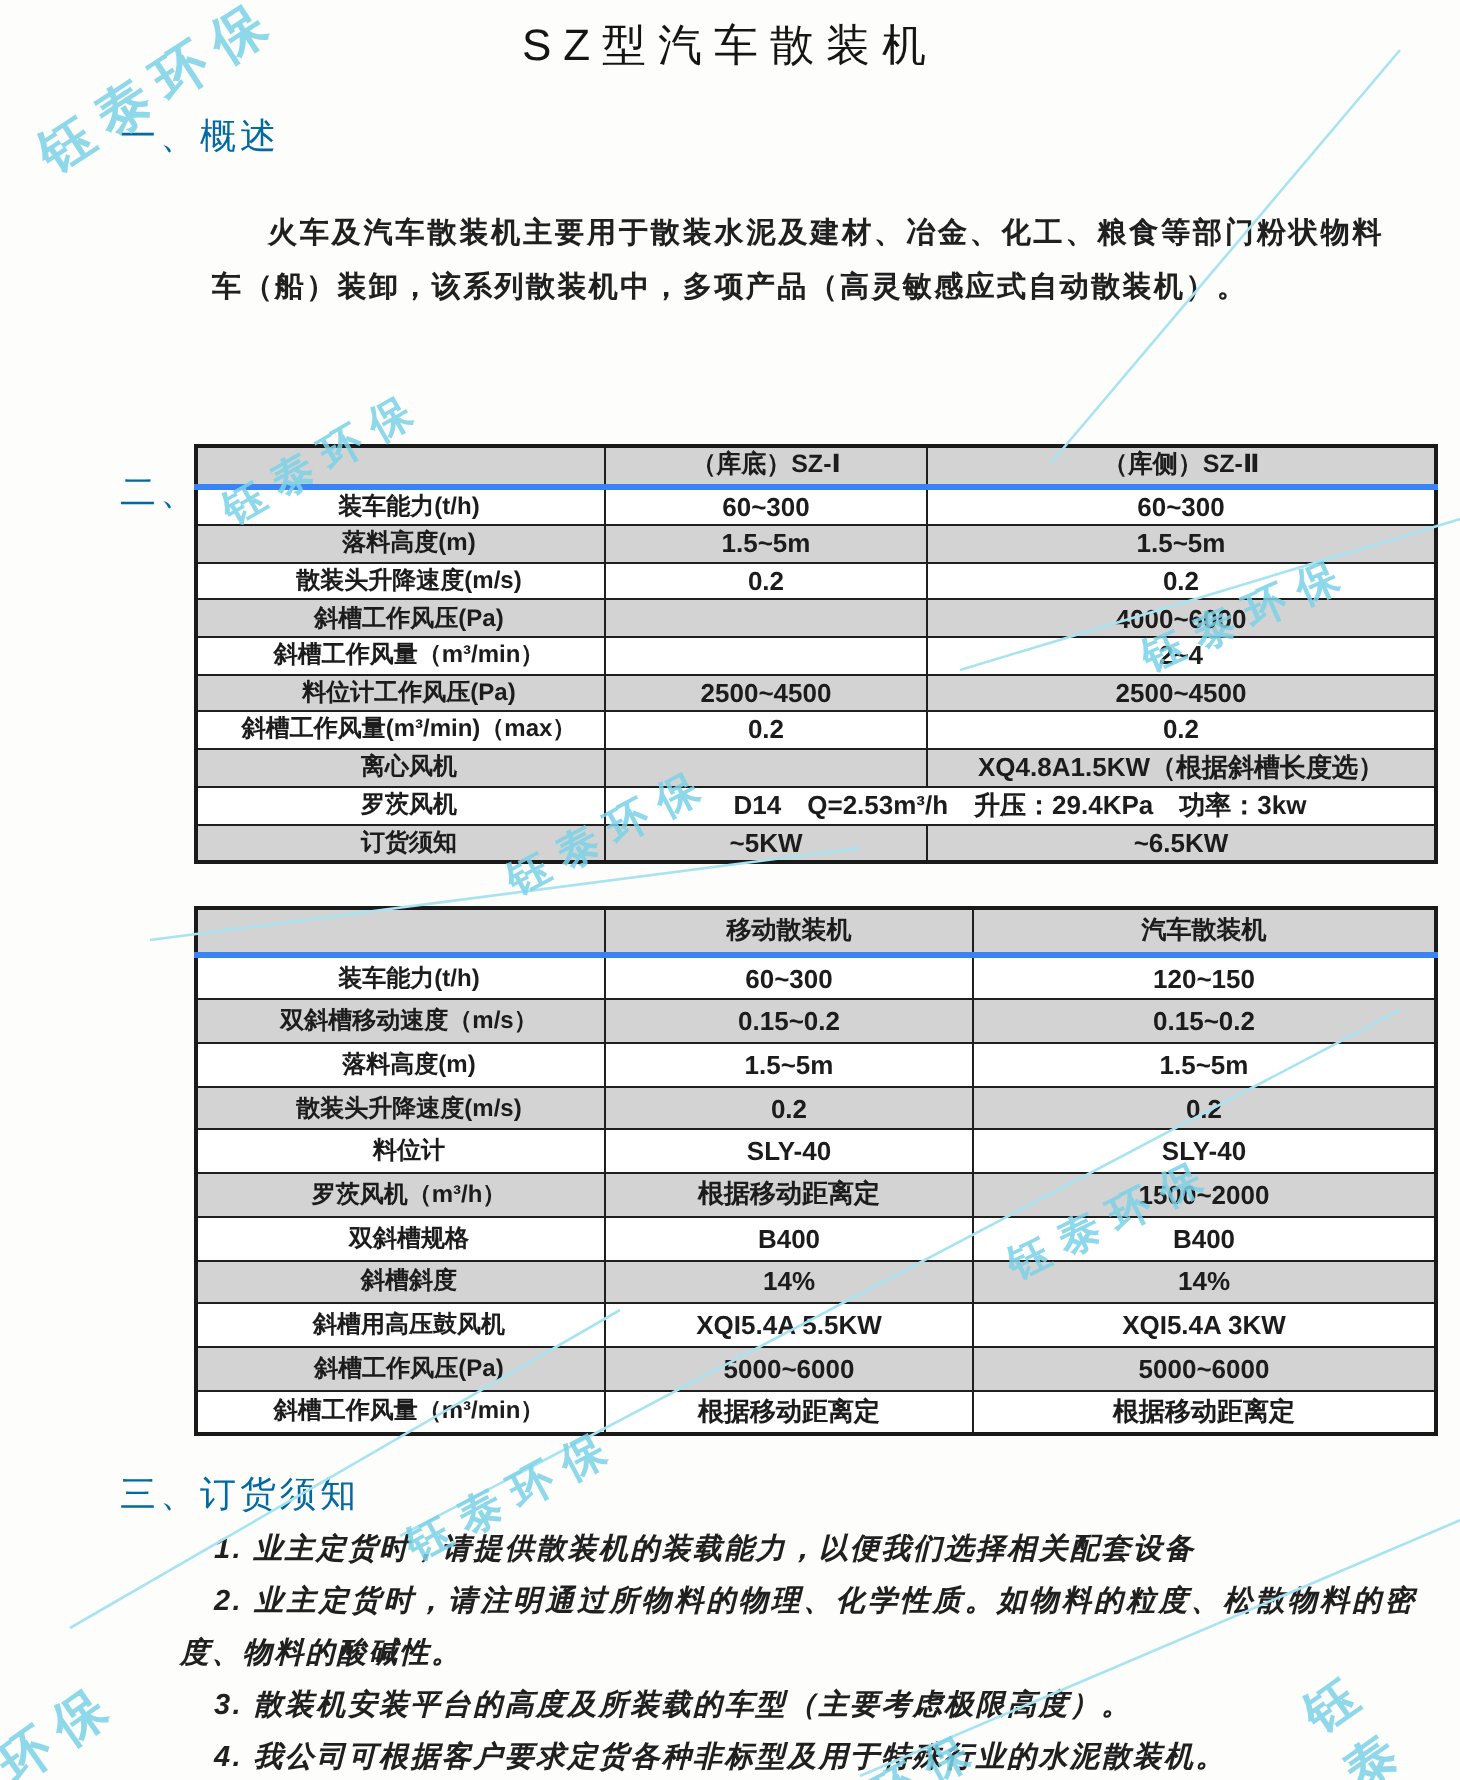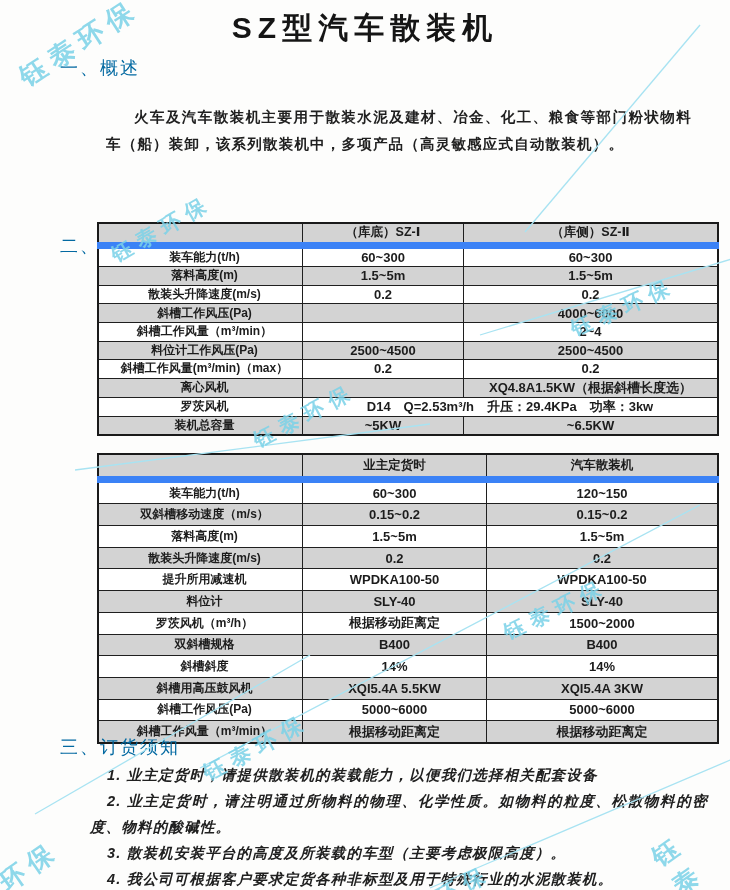--- a/index.html
+++ b/index.html
@@ -4,21 +4,21 @@
 <style>
   html,body{margin:0;padding:0;}
   body{
     width:730px;height:890px;position:relative;overflow:hidden;
     background:#fdfdfc;color:#1b1b1b;
     font-family:"Liberation Sans","DejaVu Sans",sans-serif;
   }
   .page{position:absolute;inset:0;}
   .doc-title{
     position:absolute;top:8px;left:0;width:730px;text-align:center;
-    font-size:30px;font-weight:bold;letter-spacing:6px;color:#151515;
+    font-size:22px;font-weight:normal;letter-spacing:6px;color:#151515;
   }
   .sec-heading{
     position:absolute;left:60px;font-size:18px;font-weight:normal;
     letter-spacing:2px;color:#0369a1;
   }
   #heading-overview{top:56px;}
   #heading-params{top:189px;margin-top:45px;}
   #heading-ordering{top:735px;}
   .body-block{
     position:absolute;left:90px;width:618px;
@@ -38,21 +38,21 @@
   table.spec td,table.spec th{
     border:1px solid #1f1f1f;padding:0 0 0 0;overflow:hidden;
     white-space:nowrap;font-weight:bold;color:#1c1c1c;
   }
   table.spec th{font-size:12.5px;text-align:center;}
   table.spec td.lbl{font-size:12px;text-align:center;padding-left:8px;}
   table.spec td.val{font-size:13px;text-align:center;}
   #table-1 td,#table-1 th{height:17.6px;}
   #table-2 td,#table-2 th{height:20.7px;}
   table.spec thead tr{background:#d3d3d3;}
-  table.spec thead th{border-bottom:7px solid #3b82f6;}
+  table.spec thead th{border-bottom:3px solid #3b82f6;}
   table.spec tbody tr:nth-child(even){background:#d3d3d3;}
   table.spec tbody tr:nth-child(odd){background:#ffffff;}
   
   #table-1 .c0{width:203px;} #table-1 .c1{width:160px;} #table-1 .c2{width:253px;}
   #table-2 .c0{width:203px;} #table-2 .c1{width:183px;} #table-2 .c2{width:230px;}
   .wm{
     position:absolute;font-weight:bold;pointer-events:none;z-index:5;
     letter-spacing:7px;opacity:0.85;transform-origin:left center;
     font-family:"Liberation Sans","DejaVu Sans",sans-serif;
   }
@@ -120,32 +120,32 @@
         <tr>
           <td class="lbl c0">离心风机</td>
           <td class="val c1"></td>
           <td class="val c2">XQ4.8A1.5KW（根据斜槽长度选）</td>
         </tr>
         <tr>
           <td class="lbl c0">罗茨风机</td>
           <td class="val c1" colspan="2">D14　Q=2.53m³/h　升压：29.4KPa　功率：3kw</td>
         </tr>
         <tr>
-          <td class="lbl c0">装机总容量</td>
+          <td class="lbl c0">订货须知</td>
           <td class="val c1">~5KW</td>
           <td class="val c2">~6.5KW</td>
         </tr>
       </tbody>
     </table>
 
   <table class="spec" id="table-2">
       <thead>
         <tr>
           <th class="c0"></th>
-          <th class="c1">业主定货时</th>
+          <th class="c1">移动散装机</th>
           <th class="c2">汽车散装机</th>
         </tr>
       </thead>
       <tbody>
         <tr>
           <td class="lbl c0">装车能力(t/h)</td>
           <td class="val c1">60~300</td>
           <td class="val c2">120~150</td>
         </tr>
         <tr>
@@ -155,25 +155,20 @@
         </tr>
         <tr>
           <td class="lbl c0">落料高度(m)</td>
           <td class="val c1">1.5~5m</td>
           <td class="val c2">1.5~5m</td>
         </tr>
         <tr>
           <td class="lbl c0">散装头升降速度(m/s)</td>
           <td class="val c1">0.2</td>
           <td class="val c2">0.2</td>
-        </tr>
-        <tr>
-          <td class="lbl c0">提升所用减速机</td>
-          <td class="val c1">WPDKA100-50</td>
-          <td class="val c2">WPDKA100-50</td>
         </tr>
         <tr>
           <td class="lbl c0">料位计</td>
           <td class="val c1">SLY-40</td>
           <td class="val c2">SLY-40</td>
         </tr>
         <tr>
           <td class="lbl c0">罗茨风机（m³/h）</td>
           <td class="val c1">根据移动距离定</td>
           <td class="val c2">1500~2000</td>

